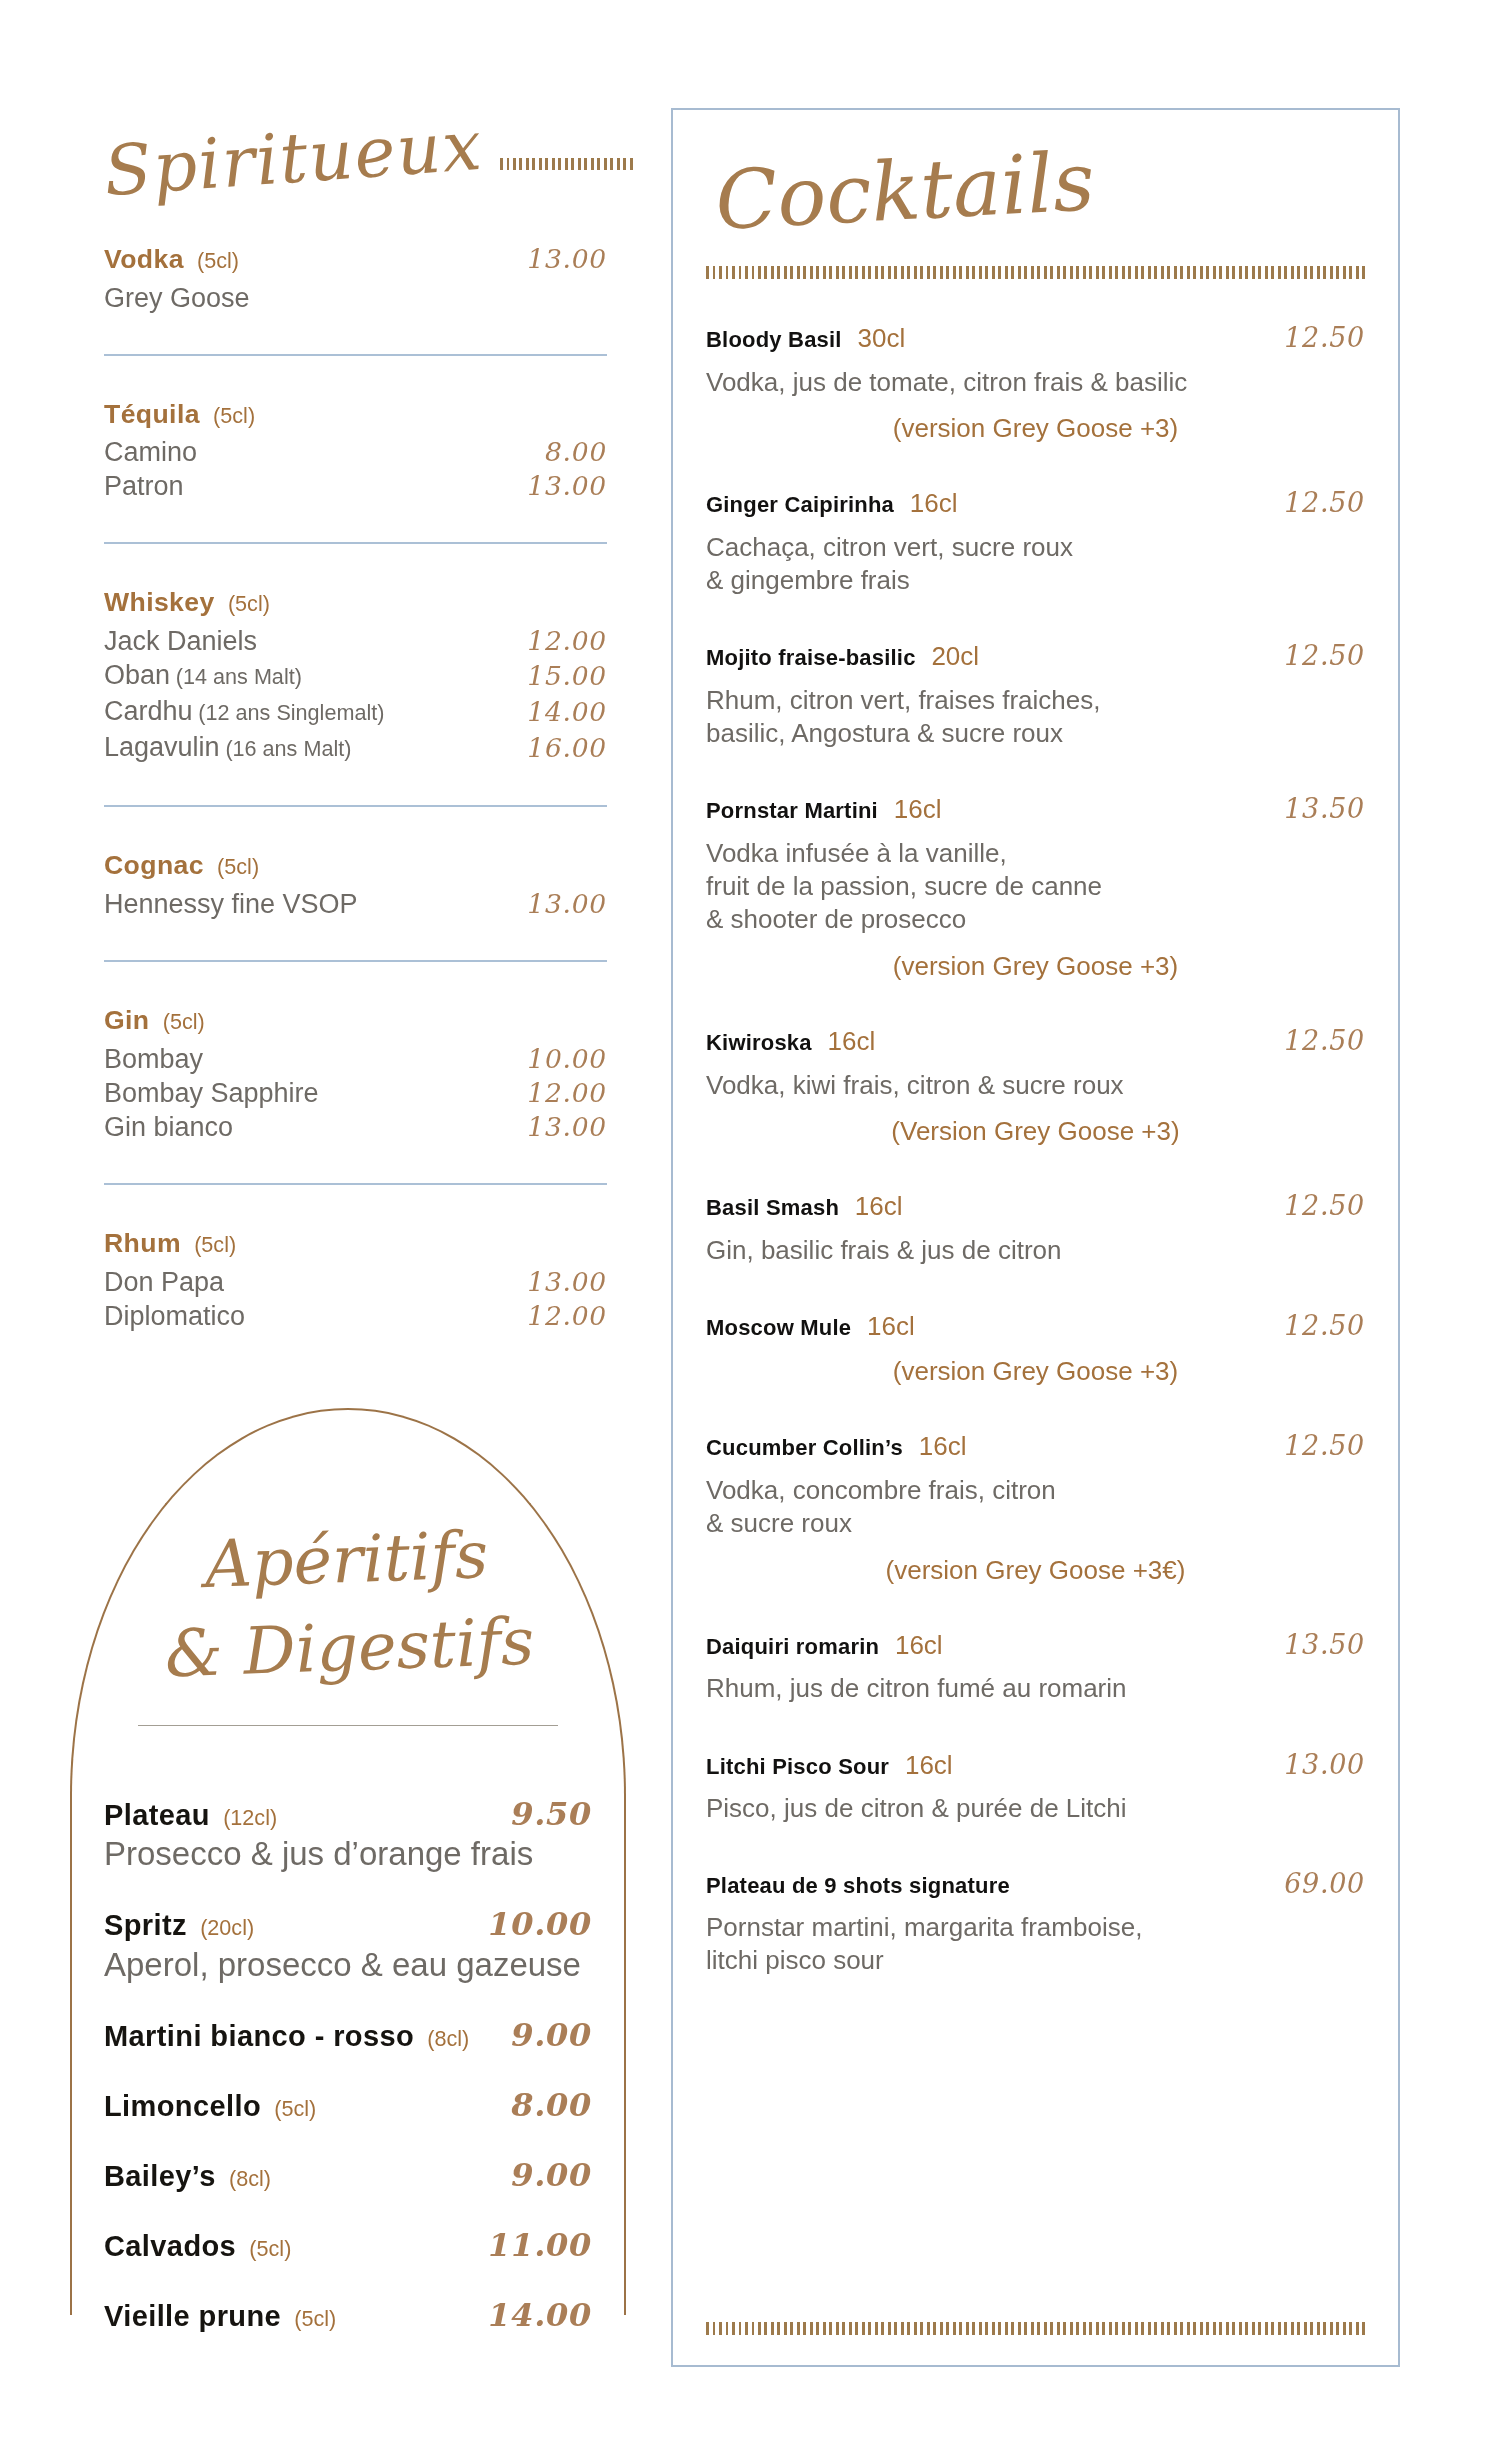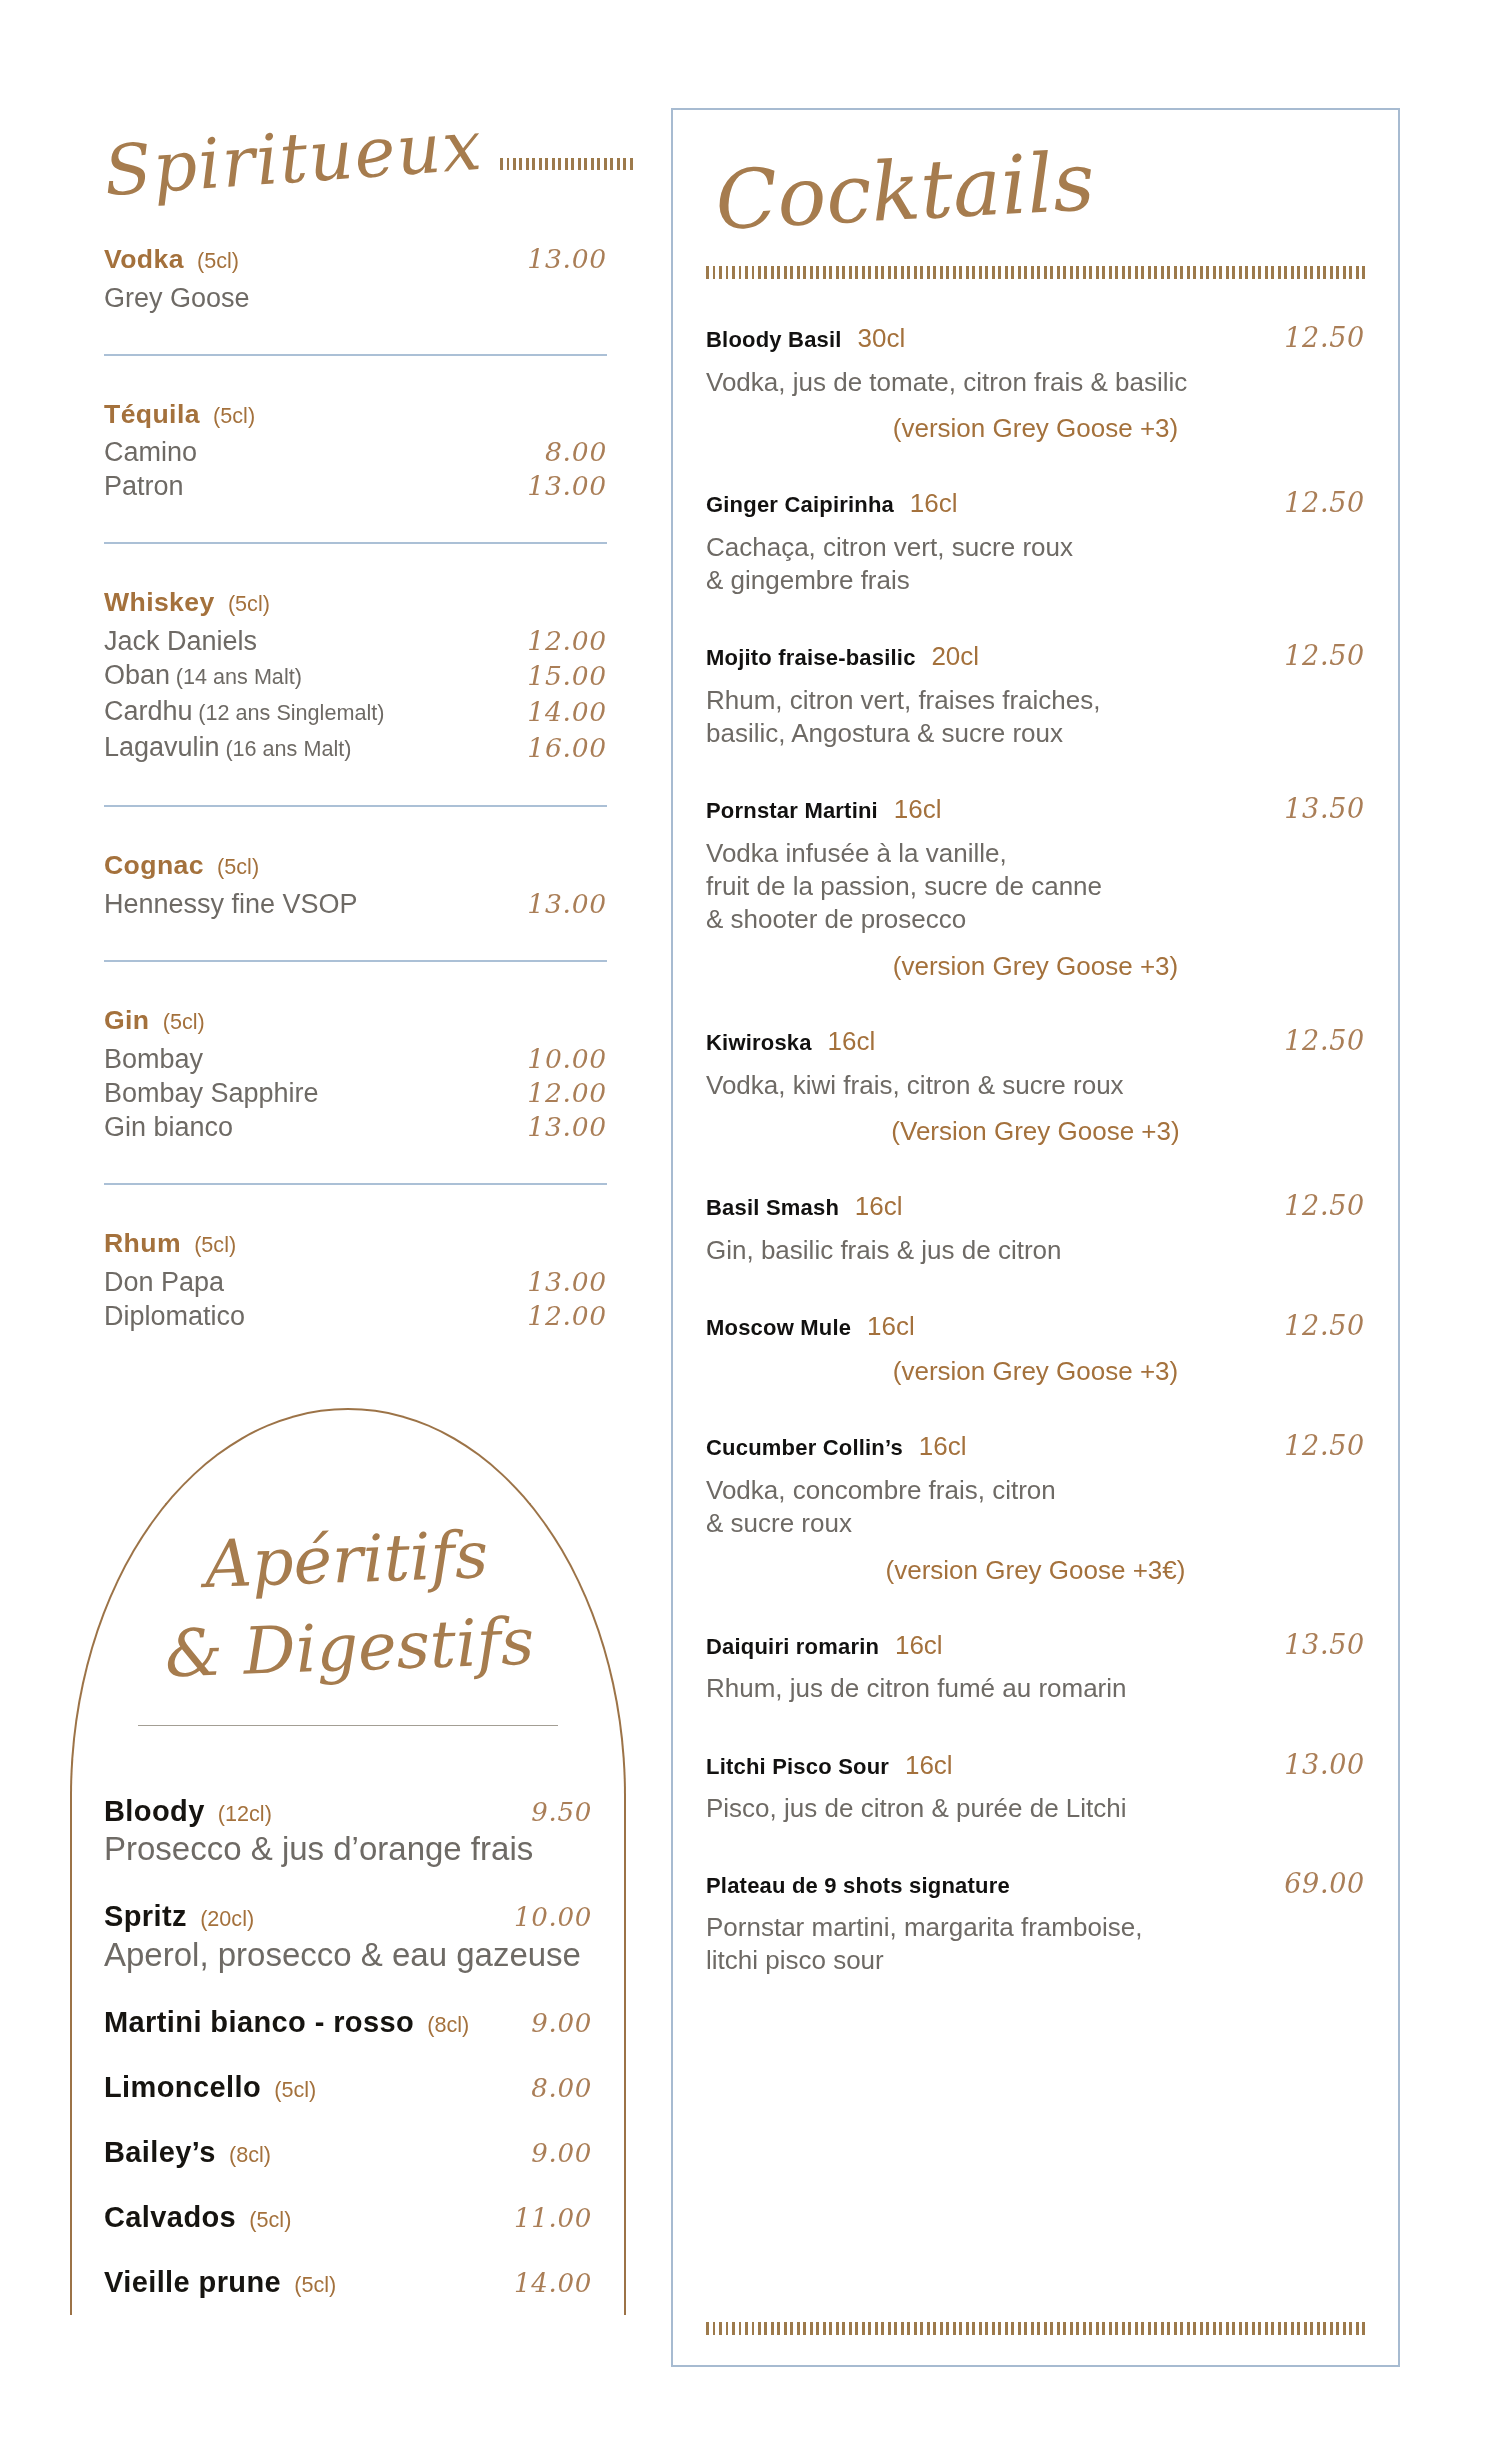--- a/index.html
+++ b/index.html
@@ -42,21 +42,21 @@
     border:2.2px solid var(--archbrown);border-bottom:none;
     border-radius:278px 278px 0 0 / 388px 388px 0 0;
     padding:106px 32px 0;
   }
   .apero-title{font-size:65px;line-height:1.35;text-align:center;transform:rotate(-2deg);}
   .apero-divider{width:86%;margin:33px auto 69px;border-top:1.4px solid #a39e94;}
   .arow{margin-bottom:32px;}
   .arow-line{display:flex;justify-content:space-between;align-items:baseline;}
   .aname .nm{font-size:29px;font-weight:700;color:var(--black);letter-spacing:0.4px;}
   .aname .asize{font-size:21.6px;color:var(--brown);margin-left:7.2px;font-weight:400;}
-  .aprice{font-size:26px;}
+  .aprice{font-size:32px;font-weight:bold;}
   .adesc{font-size:33px;color:var(--gray);margin-top:1.4px;line-height:1.2;}
   
   .cbox{
     position:absolute;left:671px;top:108px;width:729px;height:2259px;box-sizing:border-box;
     border:2.9px solid var(--boxblue);
     padding:20px 33px 30px;display:flex;flex-direction:column;
   }
   .cbox-title{font-size:81px;line-height:1.1;margin:10px 0 37px 8.6px;transform:rotate(-3deg);white-space:nowrap;}
   .ticks.wide{width:100%;height:13px;flex:0 0 auto;}
   .crow{margin-top:43px;}
@@ -202,21 +202,21 @@
 
   <div class="arch">
     <div class="apero-title script">
       <div>Apéritifs</div>
       <div>&amp; Digestifs</div>
     </div>
     <div class="apero-divider"></div>
     <div>
         <div class="arow">
     <div class="arow-line">
-      <span class="aname"><span class="nm">Bloody</span><span class="asize"> (12cl)</span></span>
+      <span class="aname"><span class="nm">Plateau</span><span class="asize"> (12cl)</span></span>
       <span class="price aprice">9.50</span>
     </div>
     <div class="adesc">Prosecco &amp; jus d’orange frais</div>
   </div>
         <div class="arow">
     <div class="arow-line">
       <span class="aname"><span class="nm">Spritz</span><span class="asize"> (20cl)</span></span>
       <span class="price aprice">10.00</span>
     </div>
     <div class="adesc">Aperol, prosecco &amp; eau gazeuse</div>

